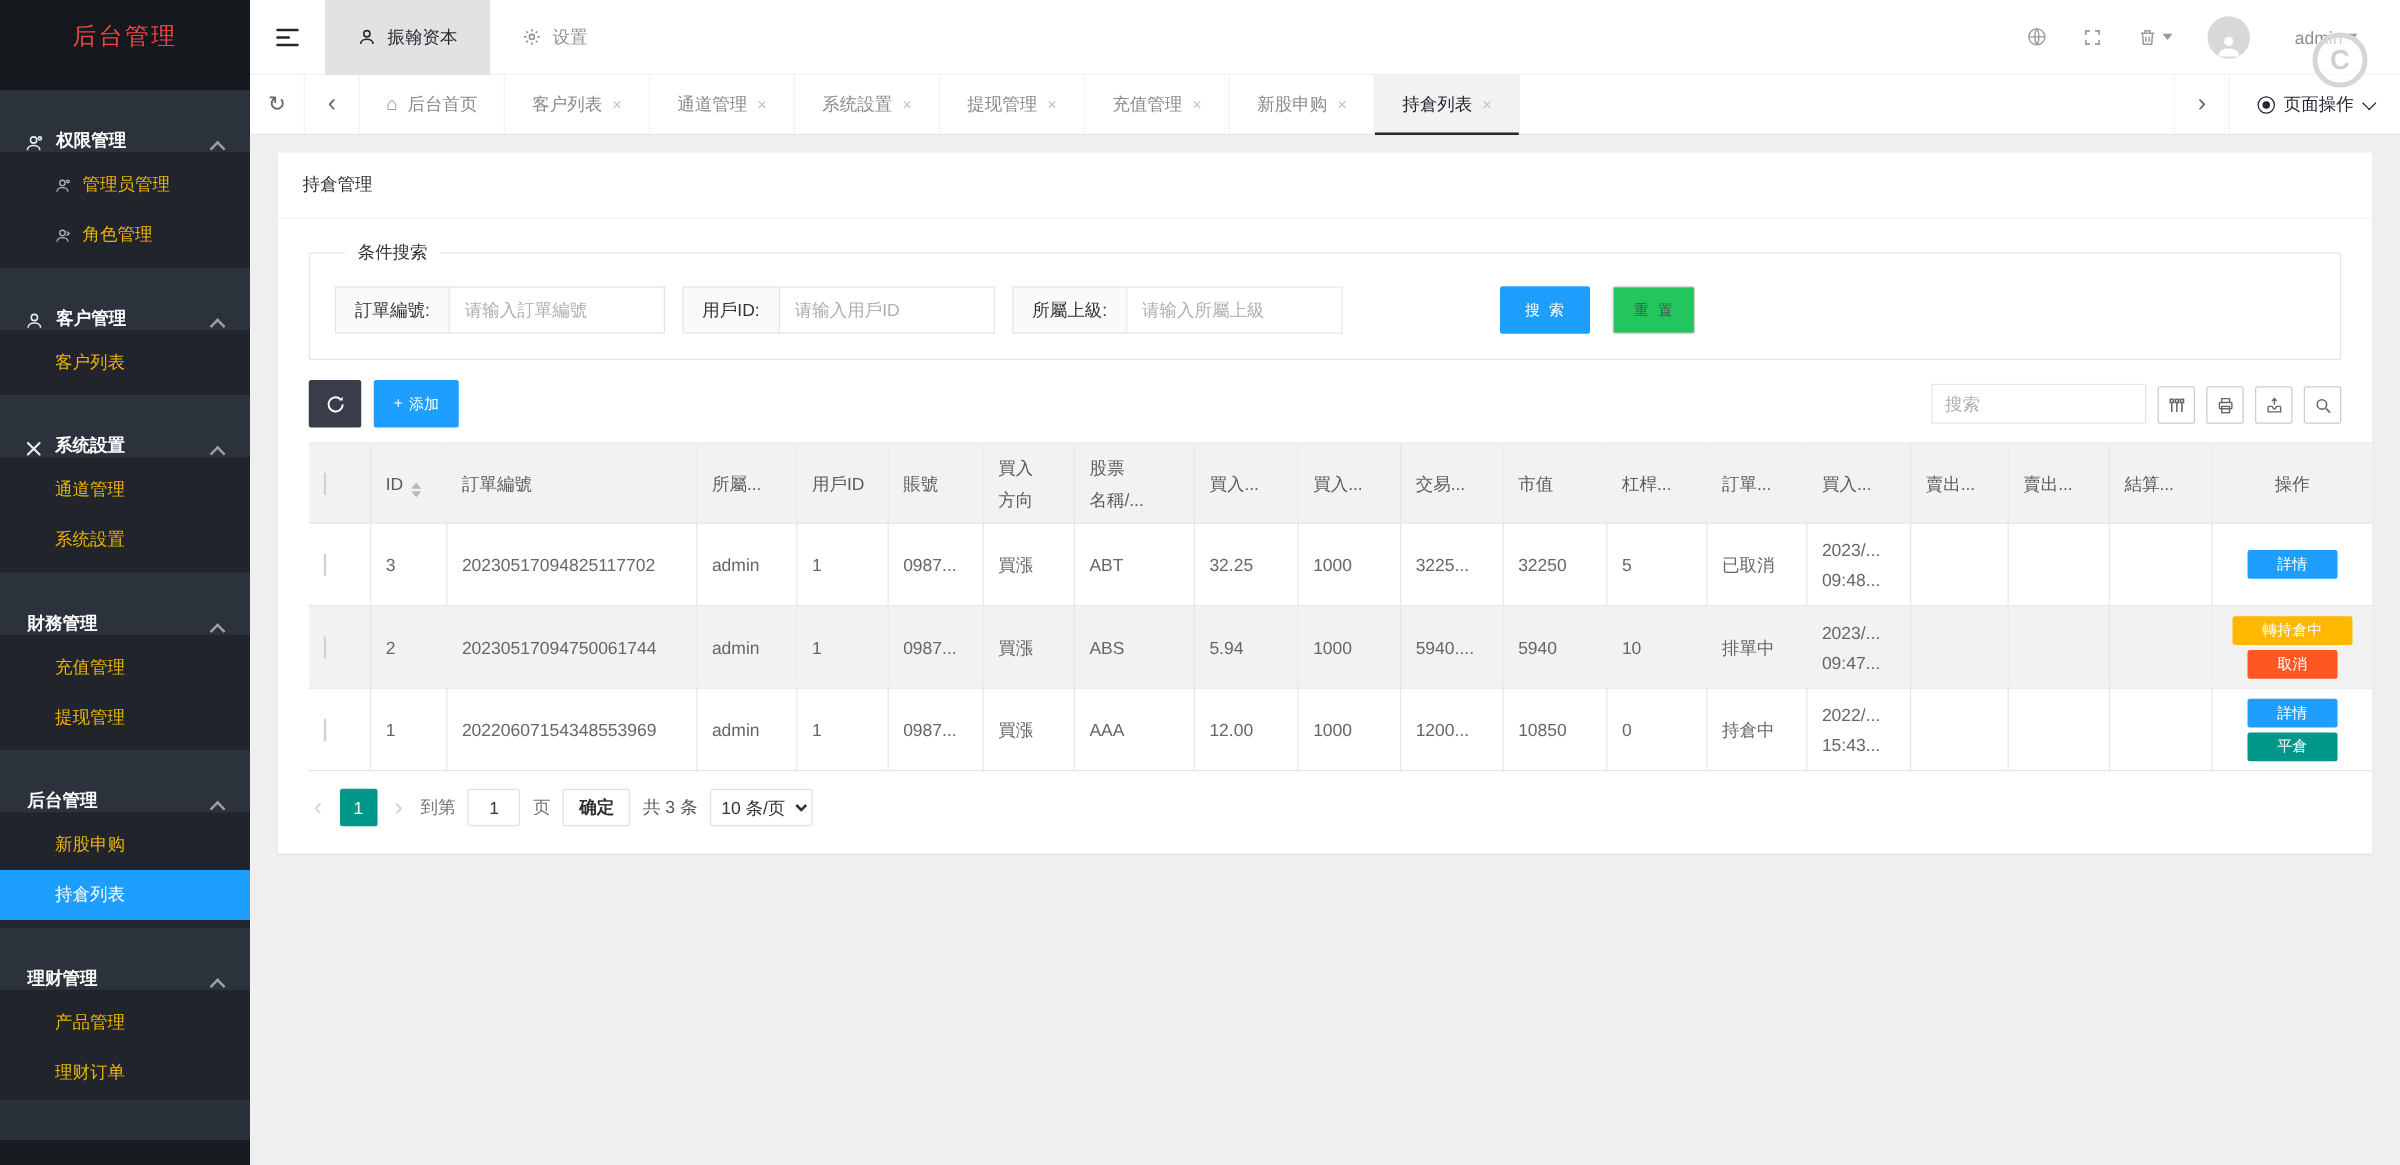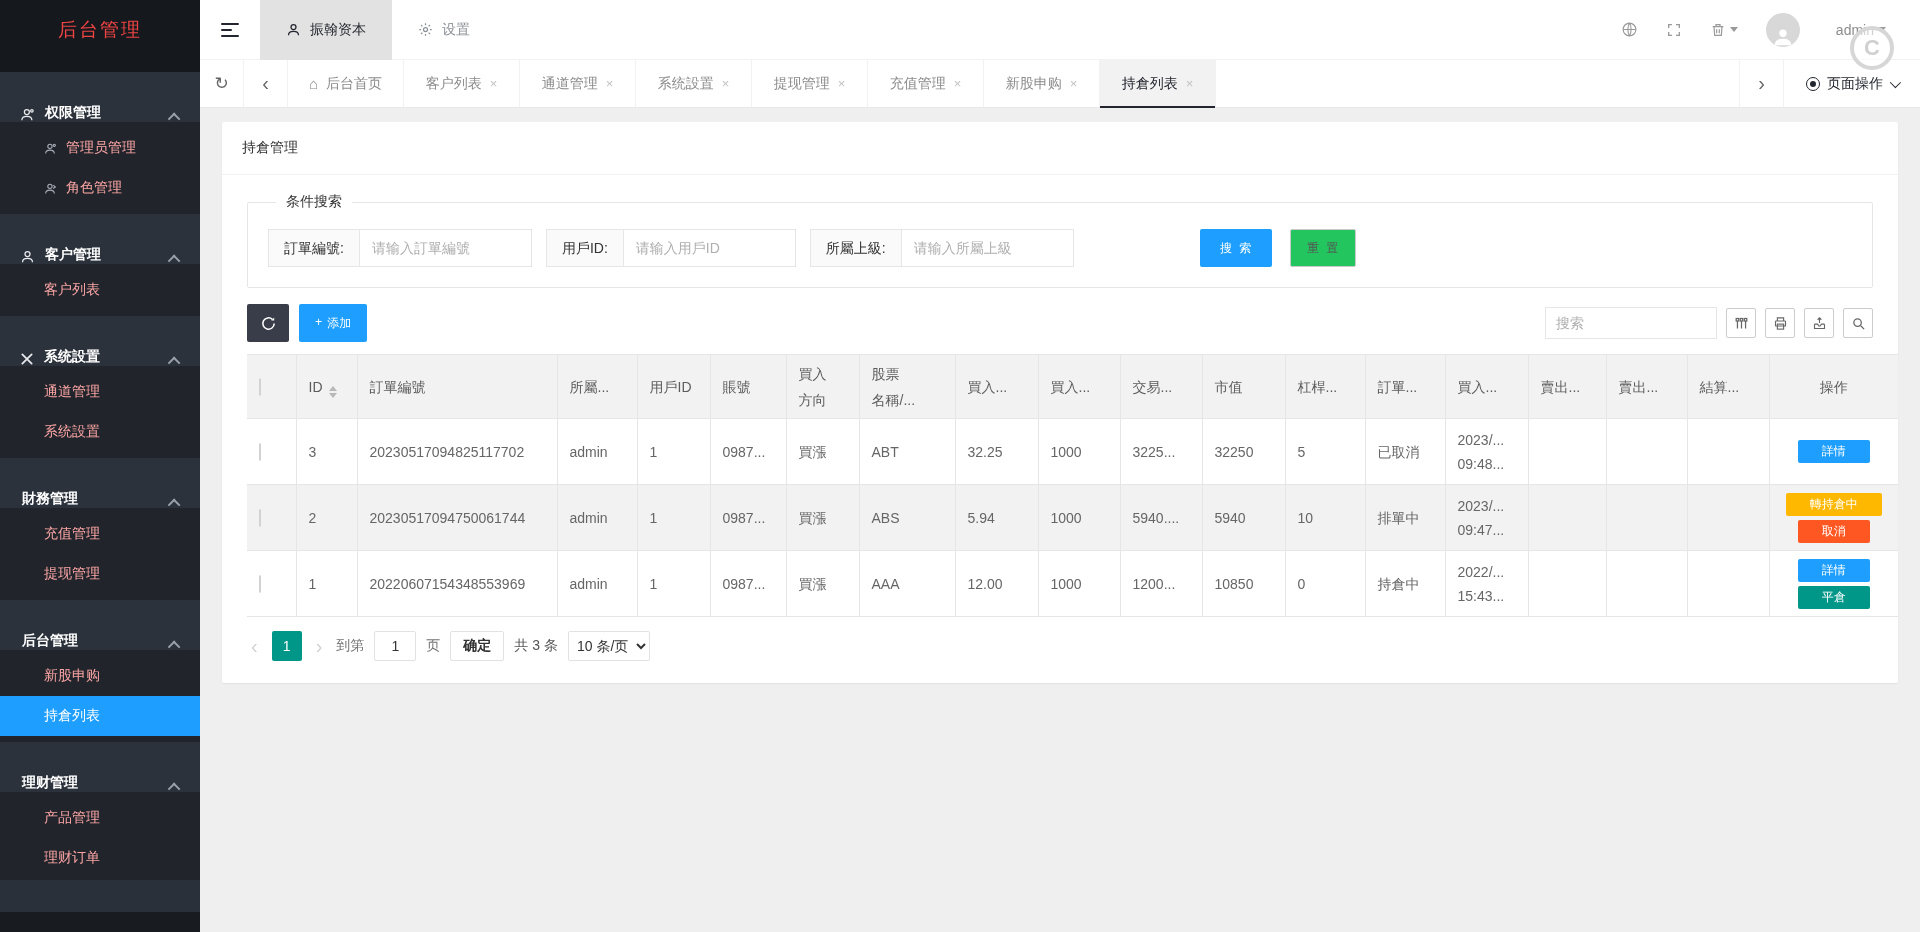--- a/index.html
+++ b/index.html
@@ -7,21 +7,21 @@
   body { font-family:"Liberation Sans","DejaVu Sans",sans-serif; font-size:14px; background:#EFEFEF; position:relative; color:#333; }
   svg { display:block; }
 
   
   .sidebar { position:absolute; left:0; top:0; width:200px; height:932px; background:#21252B; z-index:20; }
   .logo { height:72px; line-height:60px; text-align:center; color:#ef4444; font-size:19px; letter-spacing:2px; background:#15181C; }
   .sghead { height:50px; display:flex; align-items:flex-end; padding:0 20px; background:#2C323C; color:#FFF; font-weight:bold; cursor:pointer; }
   .sghead .sicon { margin-right:10px; color:#E8EAED; }
   .sghead.noicon { padding-left:22px; }
   .schildren { padding:6px 0; background:#21252B; }
-  .sitem { height:40px; display:flex; align-items:center; padding:0 20px 0 44px; color:#fca5a5; cursor:pointer; }
+  .sitem { height:40px; display:flex; align-items:center; padding:0 20px 0 44px; color:#eab308; cursor:pointer; }
   .sitem .sicon { margin-right:9px; color:#A9AEB8; }
   .sitem.active { background:#1E9FFF; color:#FFF; }
   .chev-up { width:9px; height:9px; border-left:2px solid #98A0AB; border-top:2px solid #98A0AB; transform:rotate(45deg) translateY(2px); margin-left:auto; }
   .side-strip1 { position:absolute; bottom:20px; left:0; width:200px; height:32px; background:#2A303A; }
   .side-strip2 { position:absolute; bottom:0; left:0; width:200px; height:20px; background:#181B20; }
 
   
   .topbar { position:absolute; left:200px; top:0; right:0; height:60px; background:#FFF; display:flex; align-items:center; z-index:15; border-bottom:1px solid #F2F2F2; }
   .fold { width:60px; display:flex; flex-direction:column; align-items:center; gap:4px; cursor:pointer; }
   .fold i { display:block; height:2px; background:#23262E; border-radius:1px; }
@@ -63,21 +63,21 @@
   .flabel { height:38px; line-height:36px; padding:0 15px; background:#FAFAFA; border:1px solid #E6E6E6; color:#333; white-space:nowrap; }
   .finput { width:172px; height:38px; border:1px solid #E6E6E6; border-left:none; padding:0 12px; font-size:14px; color:#333; outline:none; font-family:inherit; }
   .finput::placeholder, .tsearch::placeholder { color:#AFAFAF; }
   .btn { border:none; border-radius:2px; cursor:pointer; font-size:12px; font-family:Liberation Mono, monospace; }
   .btn-search { margin-left:112px; width:72px; height:38px; background:#1E9FFF; color:#FFF; }
   .btn-reset { margin-left:18px; width:66px; height:38px; background:#22c55e; border:1px solid #C9C9C9; color:#555; }
 
   .toolbar { display:flex; align-items:center; margin-top:16px; }
   .btn-refresh { width:42px; height:38px; background:#393D49; color:#FFF; display:flex; align-items:center; justify-content:center; }
   .btn-add { margin-left:10px; height:38px; padding:0 16px; background:#1E9FFF; color:#FFF; display:flex; align-items:center; gap:5px; }
-  .toolbar-right { margin-left:auto; display:flex; align-items:center; gap:9px; }
+  .toolbar-right { margin-left:auto; display:flex; align-items:flex-end; gap:9px; }
   .tsearch { width:172px; height:32px; border:1px solid #E6E6E6; padding:0 10px; font-size:14px; outline:none; font-family:inherit; }
   .tbtn { width:30px; height:30px; border:1px solid #CCC; background:#FFF; border-radius:2px; display:flex; align-items:center; justify-content:center; color:#666; cursor:pointer; }
 
   table.grid { width:100%; border-collapse:collapse; table-layout:fixed; margin-top:12px; color:#666; border-top:1px solid #E6E6E6; }
   .grid th { background:#F2F2F2; height:64px; font-weight:normal; color:#5C5C5C; text-align:left; padding:0 12px; border-right:1px solid #E6E6E6; border-bottom:1px solid #E6E6E6; white-space:pre-line; line-height:26px; overflow:hidden; }
   .grid td { height:66px; padding:0 12px; border-right:1px solid #E6E6E6; border-bottom:1px solid #E6E6E6; overflow:hidden; line-height:24px; }
   .grid th:last-child, .grid td:last-child { border-right:none; }
   .grid tr.zebra td { background:#F2F2F2; }
   .cb { width:16px; height:16px; border:1px solid #D2D2D2; border-radius:2px; background:#FFF; margin:0 auto; cursor:pointer; }
   .sort { display:inline-flex; flex-direction:column; gap:2px; margin-left:6px; vertical-align:1px; }

